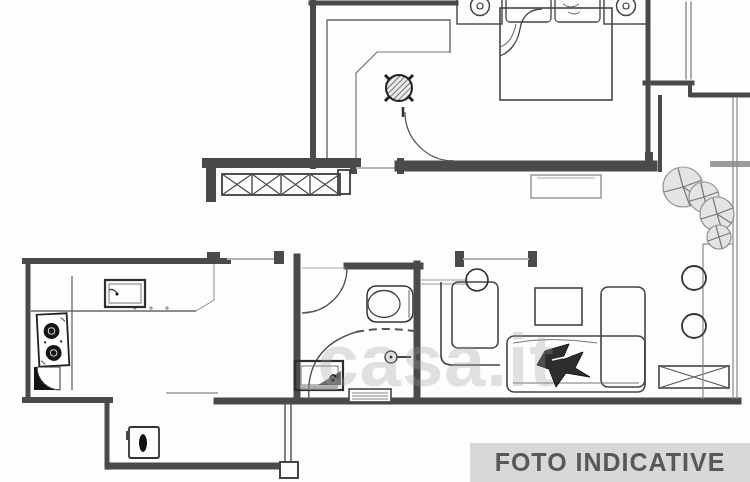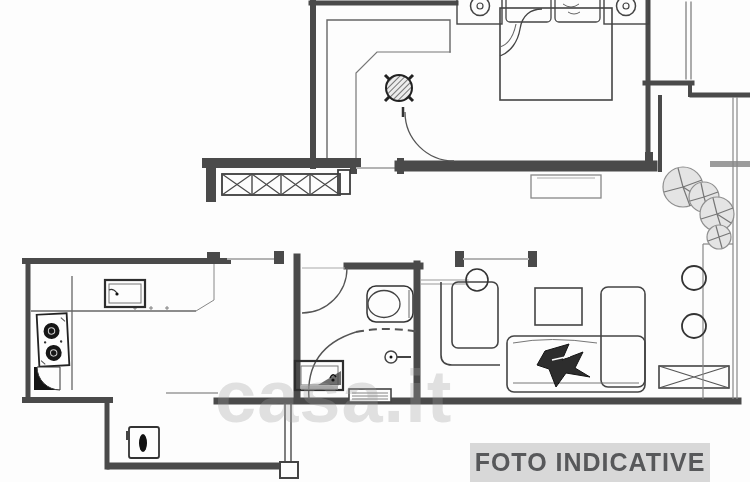--- a/index.html
+++ b/index.html
@@ -4,27 +4,27 @@
 <style>
   html,body{margin:0;padding:0;background:#ffffff;}
   .canvas{
     position:relative;width:750px;height:482px;
     background:#fdfdfd;overflow:hidden;
     font-family:"Liberation Sans",sans-serif;
   }
   svg{position:absolute;left:0;top:0;}
   .watermark{
     position:absolute;left:215px;top:318px;width:340px;
-    text-align:left;
+    text-align:right;
     font:700 74px "Liberation Sans",sans-serif;
     color:#9f9f9f;opacity:.30;letter-spacing:1px;
-    pointer-events:none;white-space:nowrap;margin-top:36px;
+    pointer-events:none;white-space:nowrap;
   }
   .caption{
-    position:absolute;left:470px;top:443px;width:240px;height:39px;
+    position:absolute;left:470px;top:443px;width:280px;height:39px;
     background:#d8d8d8;
     display:flex;align-items:center;justify-content:center;
     font:700 25px "Liberation Sans",sans-serif;
     color:#57585a;letter-spacing:1px;
   }
 </style>
 </head>
 <body>
 
 <div class="canvas">

